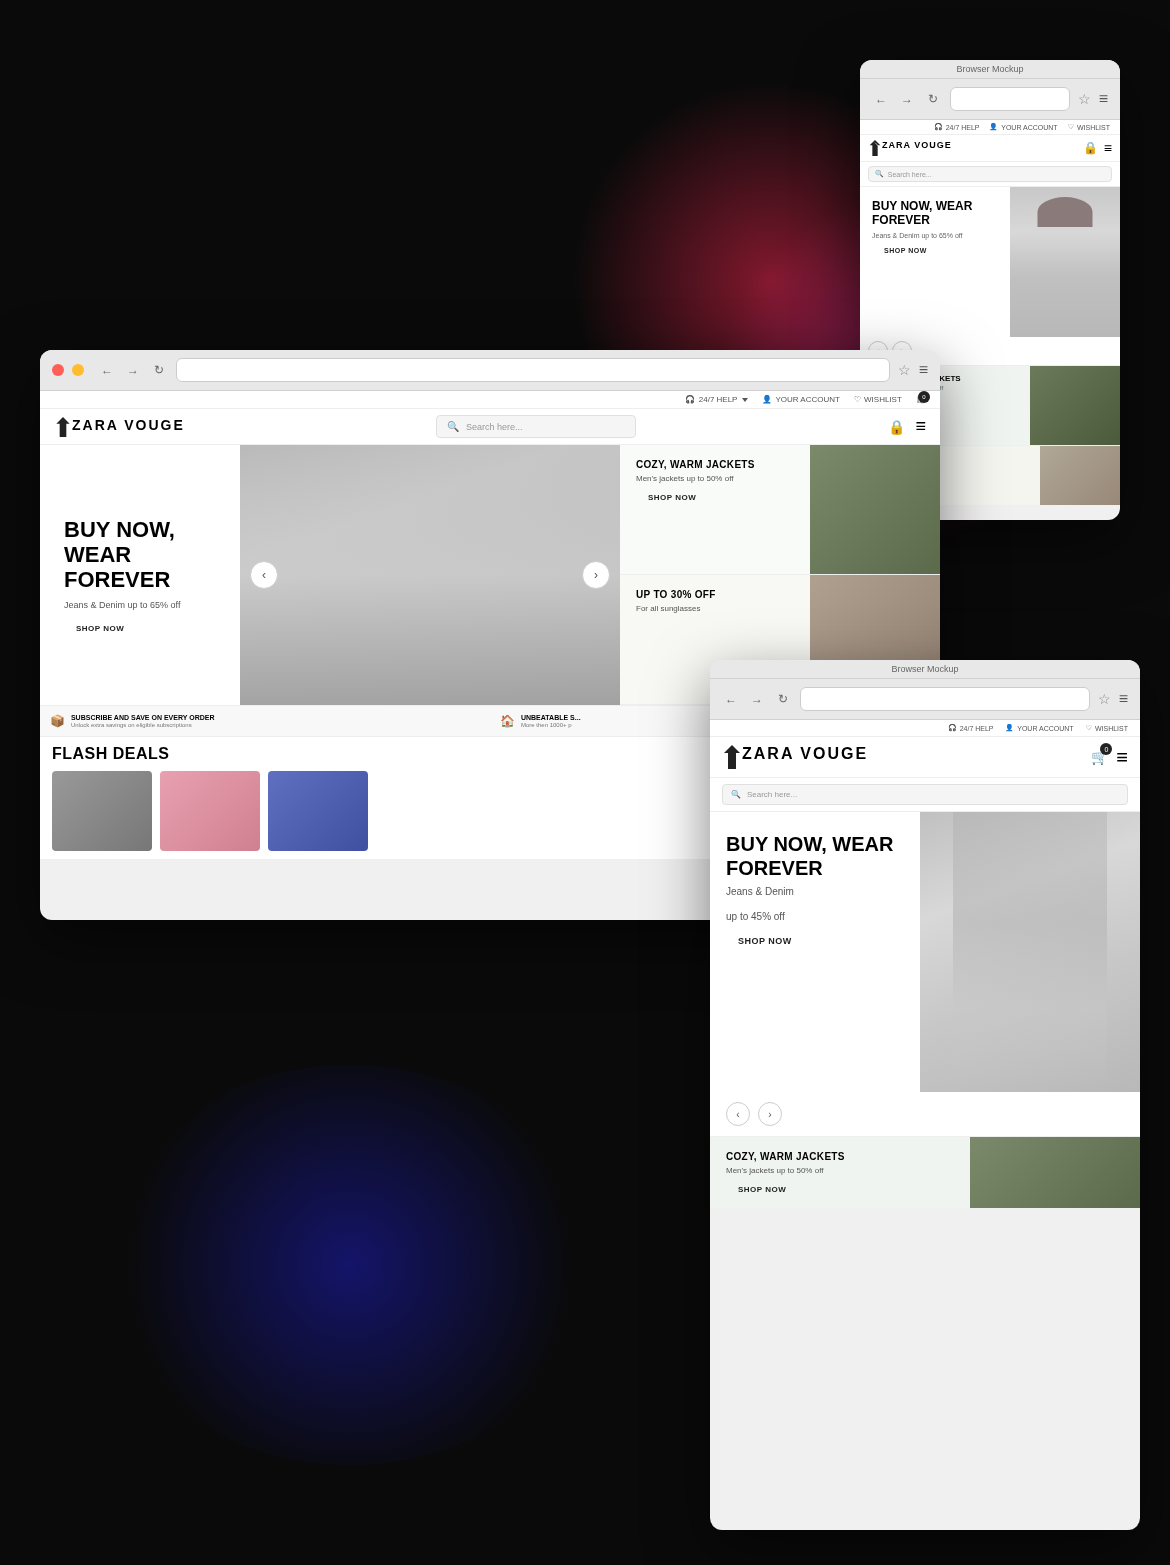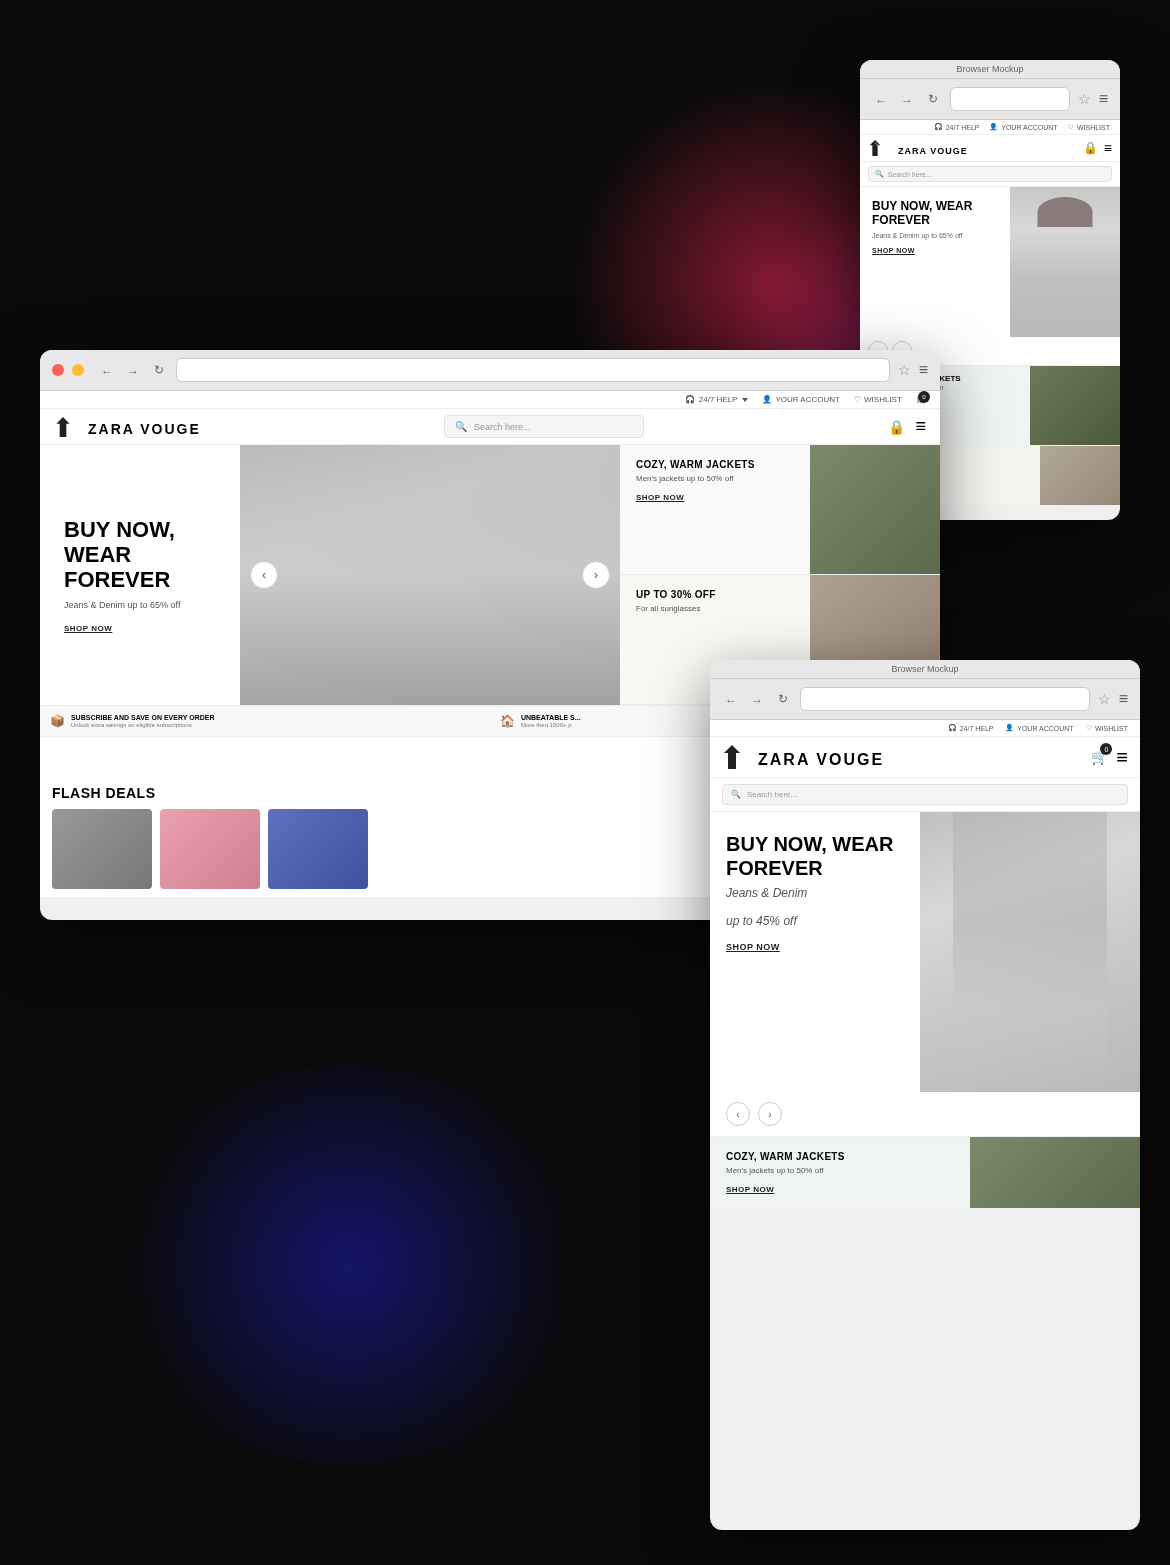--- a/index.html
+++ b/index.html
@@ -95,22 +95,22 @@
       font-size: 14px;
     }
 
     .browser-menu {
       color: #555;
       font-size: 16px;
     }
 
     .logo {
       display: flex;
-      align-items: flex-end;
-      gap: 16px;
+      align-items: flex-start;
+      gap: 0;
     }
 
     
     .browser-1 {
       top: 60px;
       right: 50px;
       width: 260px;
       height: 460px;
       z-index: 1;
     }
@@ -135,24 +135,24 @@
 
     
     .site-content {
       background: white;
       overflow: hidden;
     }
 
     .shop-now-link {
       font-size: 7px;
       font-weight: 700;
-      text-decoration: underline;
       letter-spacing: 0.5px;
       color: #222;
       cursor: pointer;
+      margin-left: 12px;
     }
 
     .carousel-btn {
       width: 20px;
       height: 20px;
       border: 1px solid #ccc;
       border-radius: 50%;
       display: flex;
       align-items: center;
       justify-content: center;
@@ -169,24 +169,23 @@
     }
 
     .flash-deals-header {
       display: flex;
       justify-content: space-between;
       align-items: center;
       margin-bottom: 8px;
     }
 
     .flash-deals-title {
-      font-size: 14px;
+      font-size: 16px;
       font-weight: 800;
       letter-spacing: 0.5px;
-      margin-top: 40px;
     }
 
     .flash-deals-items {
       display: flex;
       gap: 8px;
     }
 
     .flash-deal-item {
       width: 100px;
       height: 80px;
@@ -331,24 +330,23 @@
     }
 
     .b3-hero-text h2 {
       font-size: 20px;
       font-weight: 900;
       line-height: 1.2;
       margin-bottom: 6px;
     }
 
     .b3-hero-text p {
-      font-size: 12px;
+      font-size: 10px;
       color: #555;
       margin-bottom: 14px;
-      font-style: italic;
     }
 
     .b3-hero-img {
       width: 220px;
       background: linear-gradient(160deg, #c0c0c0 0%, #e0e0e0 40%, #a8a8a8 70%, #d0d0d0 100%);
       flex-shrink: 0;
       overflow: hidden;
       position: relative;
     }
 

